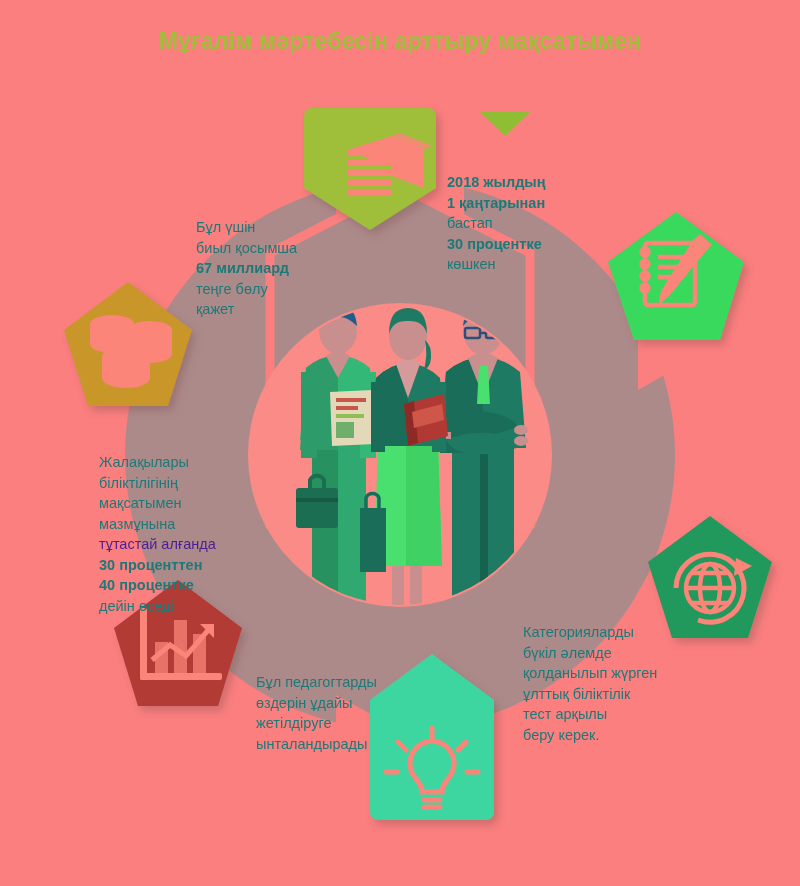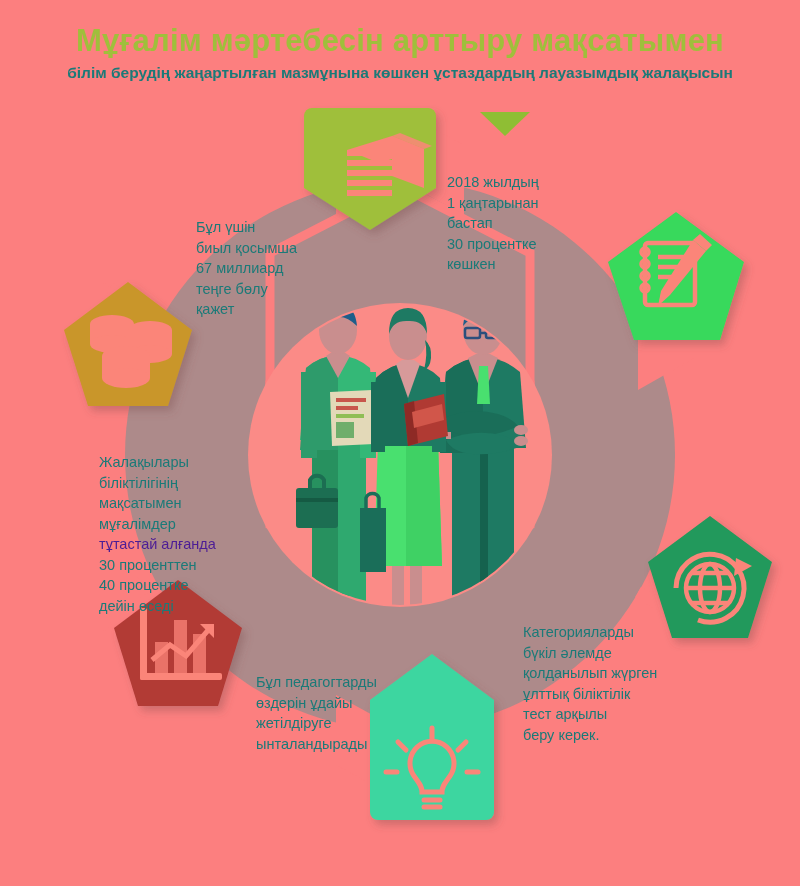--- a/index.html
+++ b/index.html
@@ -9,50 +9,49 @@
     background:#FC7F7F;
     font-family:"Liberation Sans","DejaVu Sans",sans-serif;
     overflow:hidden;
     position:relative;
   }
   #stage{position:absolute;left:0;top:0;width:800px;height:886px;}
 
   
   .title{
     position:absolute;left:0;top:24px;width:800px;text-align:center;
-    font-size:31px;font-weight:bold;color:#9FBF3B;letter-spacing:.2px;
+    font-size:23px;font-weight:bold;color:#9FBF3B;letter-spacing:.2px;
     line-height:34px;
   }
   .subtitle{
     position:absolute;left:0;top:62px;width:800px;text-align:center;
     font-size:15.5px;font-weight:bold;color:#1B7A78;line-height:22px;
   }
 
   
   svg.layer{position:absolute;left:0;top:0;width:800px;height:886px;overflow:visible;}
 
   
   .tb{position:absolute;color:#1B7A78;font-size:14.5px;line-height:20.5px;}
-  .tb b{font-weight:normal;}
+  .tb b{font-weight:bold;}
   .tb .strike{color:#4c1d95;}
 
   .tb-1{left:196px;top:217px;width:135px;}
   .tb-2{left:447px;top:172px;width:150px;}
   .tb-3{left:601px;top:345px;width:150px;}
   .tb-4{left:523px;top:622px;width:165px;}
   .tb-5{left:256px;top:672px;width:160px;}
   .tb-6{left:99px;top:452px;width:150px;}
 </style>
 </head>
 <body>
 
 <div id="stage">
 
   <div class="title">Мұғалім мәртебесін арттыру мақсатымен</div>
-  <div class="subtitle">білім берудің жаңартылған мазмұнына көшкен ұстаздардың лауазымдық жалақысын</div>
 
   <svg class="layer" viewBox="0 0 800 886">
     <defs>
       <filter id="sh" x="-40%" y="-40%" width="190%" height="190%">
         <feDropShadow dx="4" dy="5" stdDeviation="4" flood-color="#7a4a4a" flood-opacity="0.35"></feDropShadow>
       </filter>
       <clipPath id="innerclip">
           <circle cx="400" cy="455" r="150"></circle>
         </clipPath>
     </defs>
@@ -305,20 +304,20 @@
     <span>қолданылып жүрген</span><br>
     <span>ұлттық біліктілік</span><br>
     <span>тест арқылы</span><br>
     <span>беру керек.</span>
   </div>
 
   <div class="tb tb-6">
     <span>Жалақылары</span><br>
     <span>біліктілігінің</span><br>
     <span>мақсатымен</span><br>
-    <span>мұғалімдер</span><br>
+    <span>мазмұнына</span><br>
     <span class="strike">тұтастай алғанда</span><br>
     <b>30 проценттен</b><br>
     <b>40 процентке</b><br>
     <span>дейін өседі</span>
   </div>
 
 </div>
 
 </body></html>

